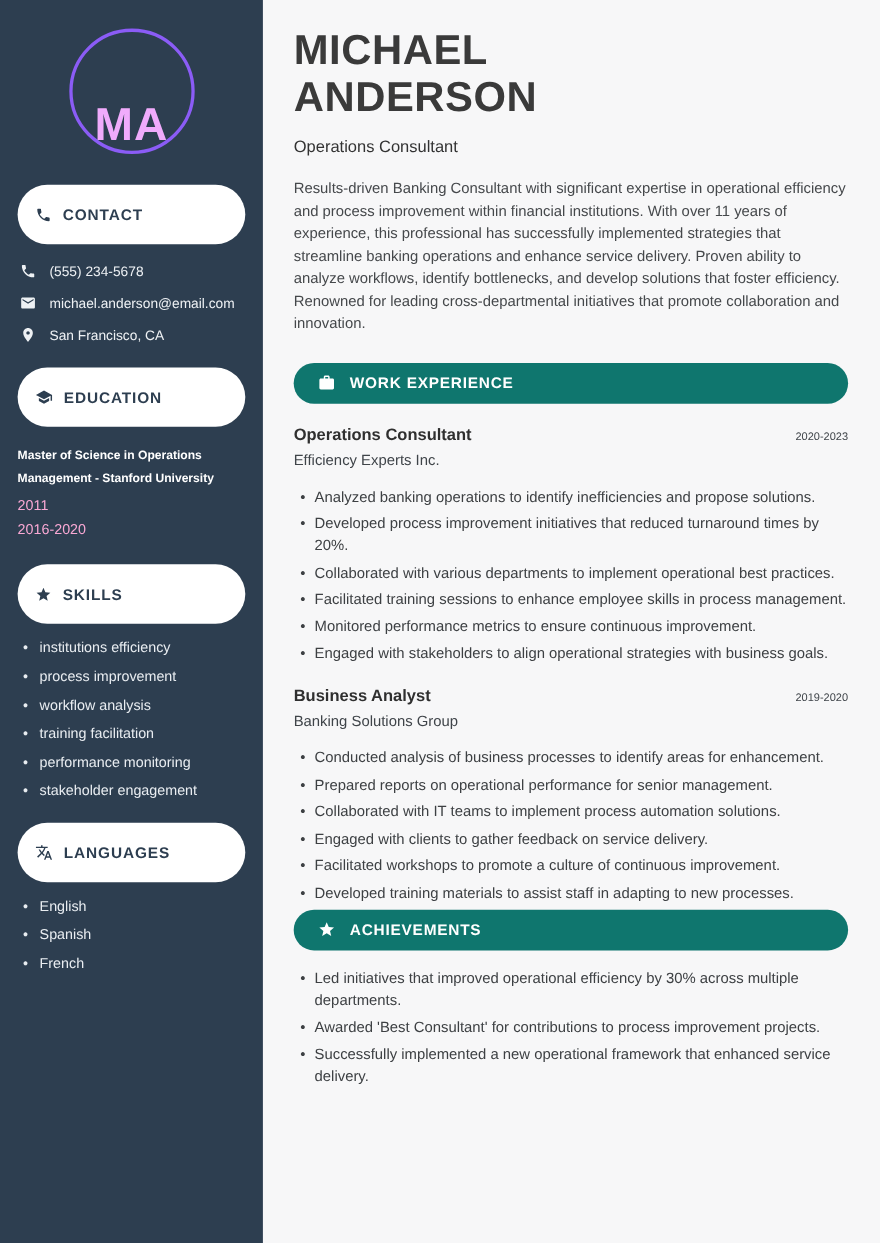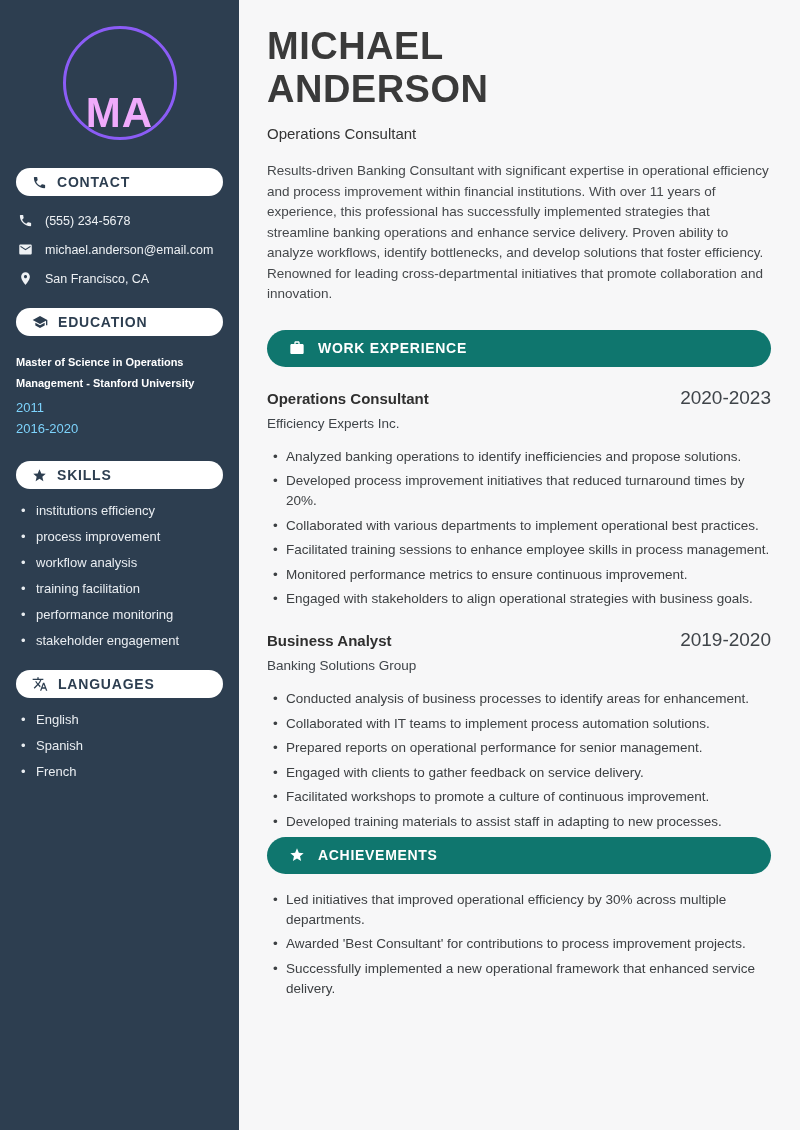--- a/index.html
+++ b/index.html
@@ -21,40 +21,40 @@
   }
   .avatar {
     width: 114px; height: 114px;
     border: 3px solid #8b5cf6; border-radius: 50%;
     margin: 4px auto 28px auto;
     display: flex; align-items: flex-end; justify-content: center;
     font-size: 42px; font-weight: bold; letter-spacing: 1px; color: #f0abfc;
   }
   .side-pill {
     background: #fff; color: #2d3e50;
-    border-radius: 999px; height: 28px;
+    border-radius: 999px; height: 54px;
     display: flex; align-items: center; gap: 10px;
     padding: 0 16px;
     font-size: 14px; font-weight: bold; letter-spacing: 0.8px;
     margin-top: 22px;
   }
   .side-pill svg { flex-shrink: 0; }
   .contact-list { list-style: none; margin: 17px 0 0 0; padding: 0 0 0 2px; }
   .contact-row {
     display: flex; align-items: center; gap: 12px;
     margin-bottom: 14px;
     font-size: 12.5px; color: #eef1f4;
   }
   .contact-row svg { flex-shrink: 0; }
   .degree {
     font-weight: bold; font-size: 11px; line-height: 20.5px;
     color: #fff; margin-top: 16px;
   }
   .years { margin-top: 4px; }
-  .years div { font-size: 13px; line-height: 21px; color: #7dd3fc; }
+  .years div { font-size: 13px; line-height: 21px; color: #f9a8d4; }
   .dot-list { list-style: none; margin: 15px 0 0 0; padding: 0 0 0 5px; }
   .dot-list li {
     position: relative; padding-left: 15px;
     font-size: 13px; line-height: 14px; color: #e9edf1;
     margin-bottom: 12px;
   }
   .dot-list li::before { content: "•"; position: absolute; left: 0; top: 0; }
 
   
   main { flex: 1; padding: 25px 29px 40px 28px; }
@@ -75,21 +75,21 @@
     padding: 0 22px;
     font-size: 14px; font-weight: bold; letter-spacing: 0.7px;
     margin-top: 25px;
   }
   .main-pill svg { flex-shrink: 0; }
   .job-header {
     display: flex; justify-content: space-between; align-items: baseline;
     margin-top: 20px;
   }
   .job-role { font-size: 15px; font-weight: bold; color: #2f2f2f; }
-  .job-dates { font-size: 19px; color: #3f4449; }
+  .job-dates { font-size: 10px; color: #3f4449; }
   .job-company { font-size: 13.5px; color: #3f4449; margin-top: 7px; }
   .main-bullets { list-style: none; margin: 16px 0 0 0; padding: 0 0 0 6px; }
   .main-bullets li {
     position: relative; padding-left: 13px;
     font-size: 13.5px; line-height: 20px; color: #3d4043;
     margin-bottom: 4.5px;
   }
   .main-bullets li::before { content: "•"; position: absolute; left: 0; }
   .ach-pill { margin-top: 5px; }
 </style>
@@ -223,22 +223,22 @@
     </div>
 
     <div style="margin-top:2px">
       <div class="job-header">
         <span class="job-role">Business Analyst</span>
         <span class="job-dates">2019-2020</span>
       </div>
       <div class="job-company">Banking Solutions Group</div>
       <ul class="main-bullets">
           <li>Conducted analysis of business processes to identify areas for enhancement.</li>
+          <li>Prepared reports on operational performance for senior management.</li>
           <li>Collaborated with IT teams to implement process automation solutions.</li>
-          <li>Prepared reports on operational performance for senior management.</li>
           <li>Engaged with clients to gather feedback on service delivery.</li>
           <li>Facilitated workshops to promote a culture of continuous improvement.</li>
           <li>Developed training materials to assist staff in adapting to new processes.</li>
         </ul>
     </div>
 
     <div class="main-pill ach-pill">
       <span style="display:flex">
         <svg width="16" height="16" viewBox="0 0 24 24" fill="currentColor">
             <path d="M12 17.27L18.18 21l-1.64-7.03L22 9.24l-7.19-.61L12 2 9.19 8.63 2 9.24l5.46 4.73L5.82 21z"></path>

